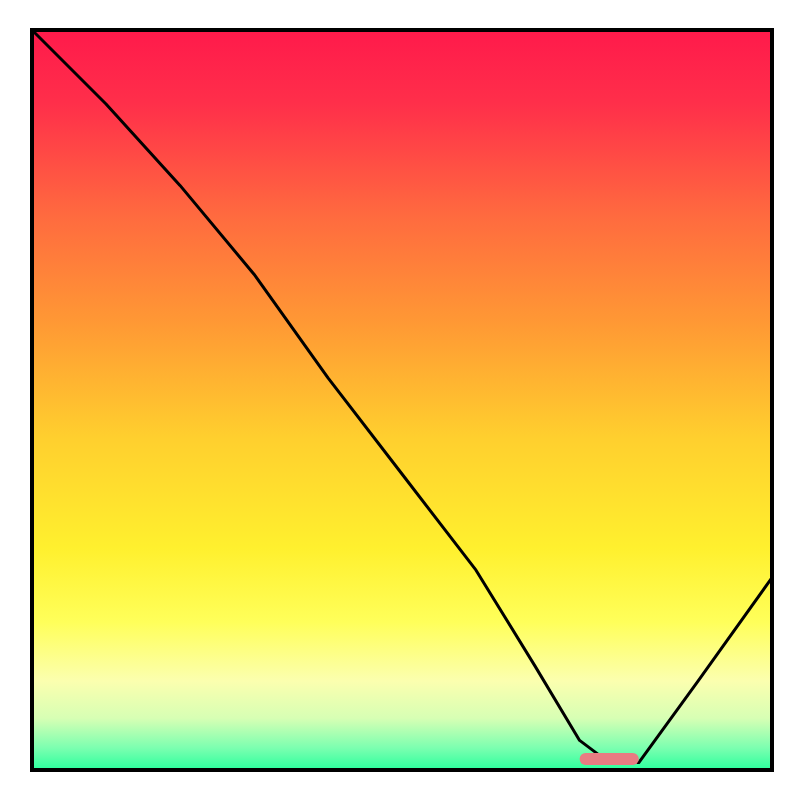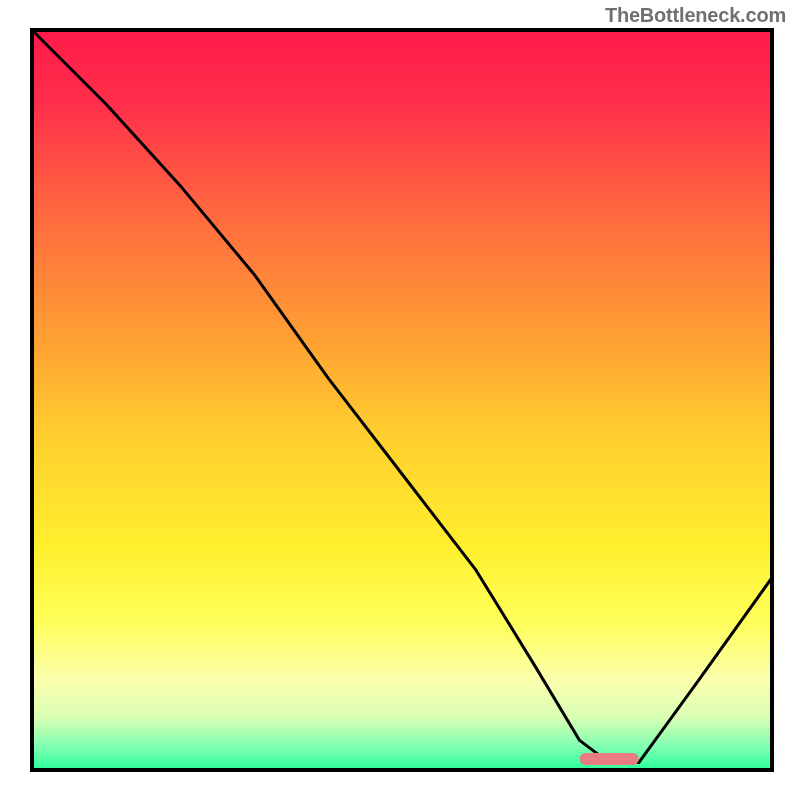--- a/index.html
+++ b/index.html
@@ -25,21 +25,20 @@
     letter-spacing: -0.2px;
   }
   svg {
     display: block;
   }
 </style>
 </head>
 <body>
 
 <div class="frame">
-  <div class="watermark">TheBottleneck.com</div>
 
   <svg width="800" height="800" viewBox="0 0 800 800">
     <defs>
       <linearGradient id="bg-grad" x1="0" y1="0" x2="0" y2="1">
           <stop offset="0%" stop-color="#ff1a4b"></stop>
           <stop offset="10%" stop-color="#ff2f4a"></stop>
           <stop offset="25%" stop-color="#ff6a3f"></stop>
           <stop offset="40%" stop-color="#ff9a34"></stop>
           <stop offset="55.00000000000001%" stop-color="#ffcf2e"></stop>
           <stop offset="70%" stop-color="#fff02e"></stop>

